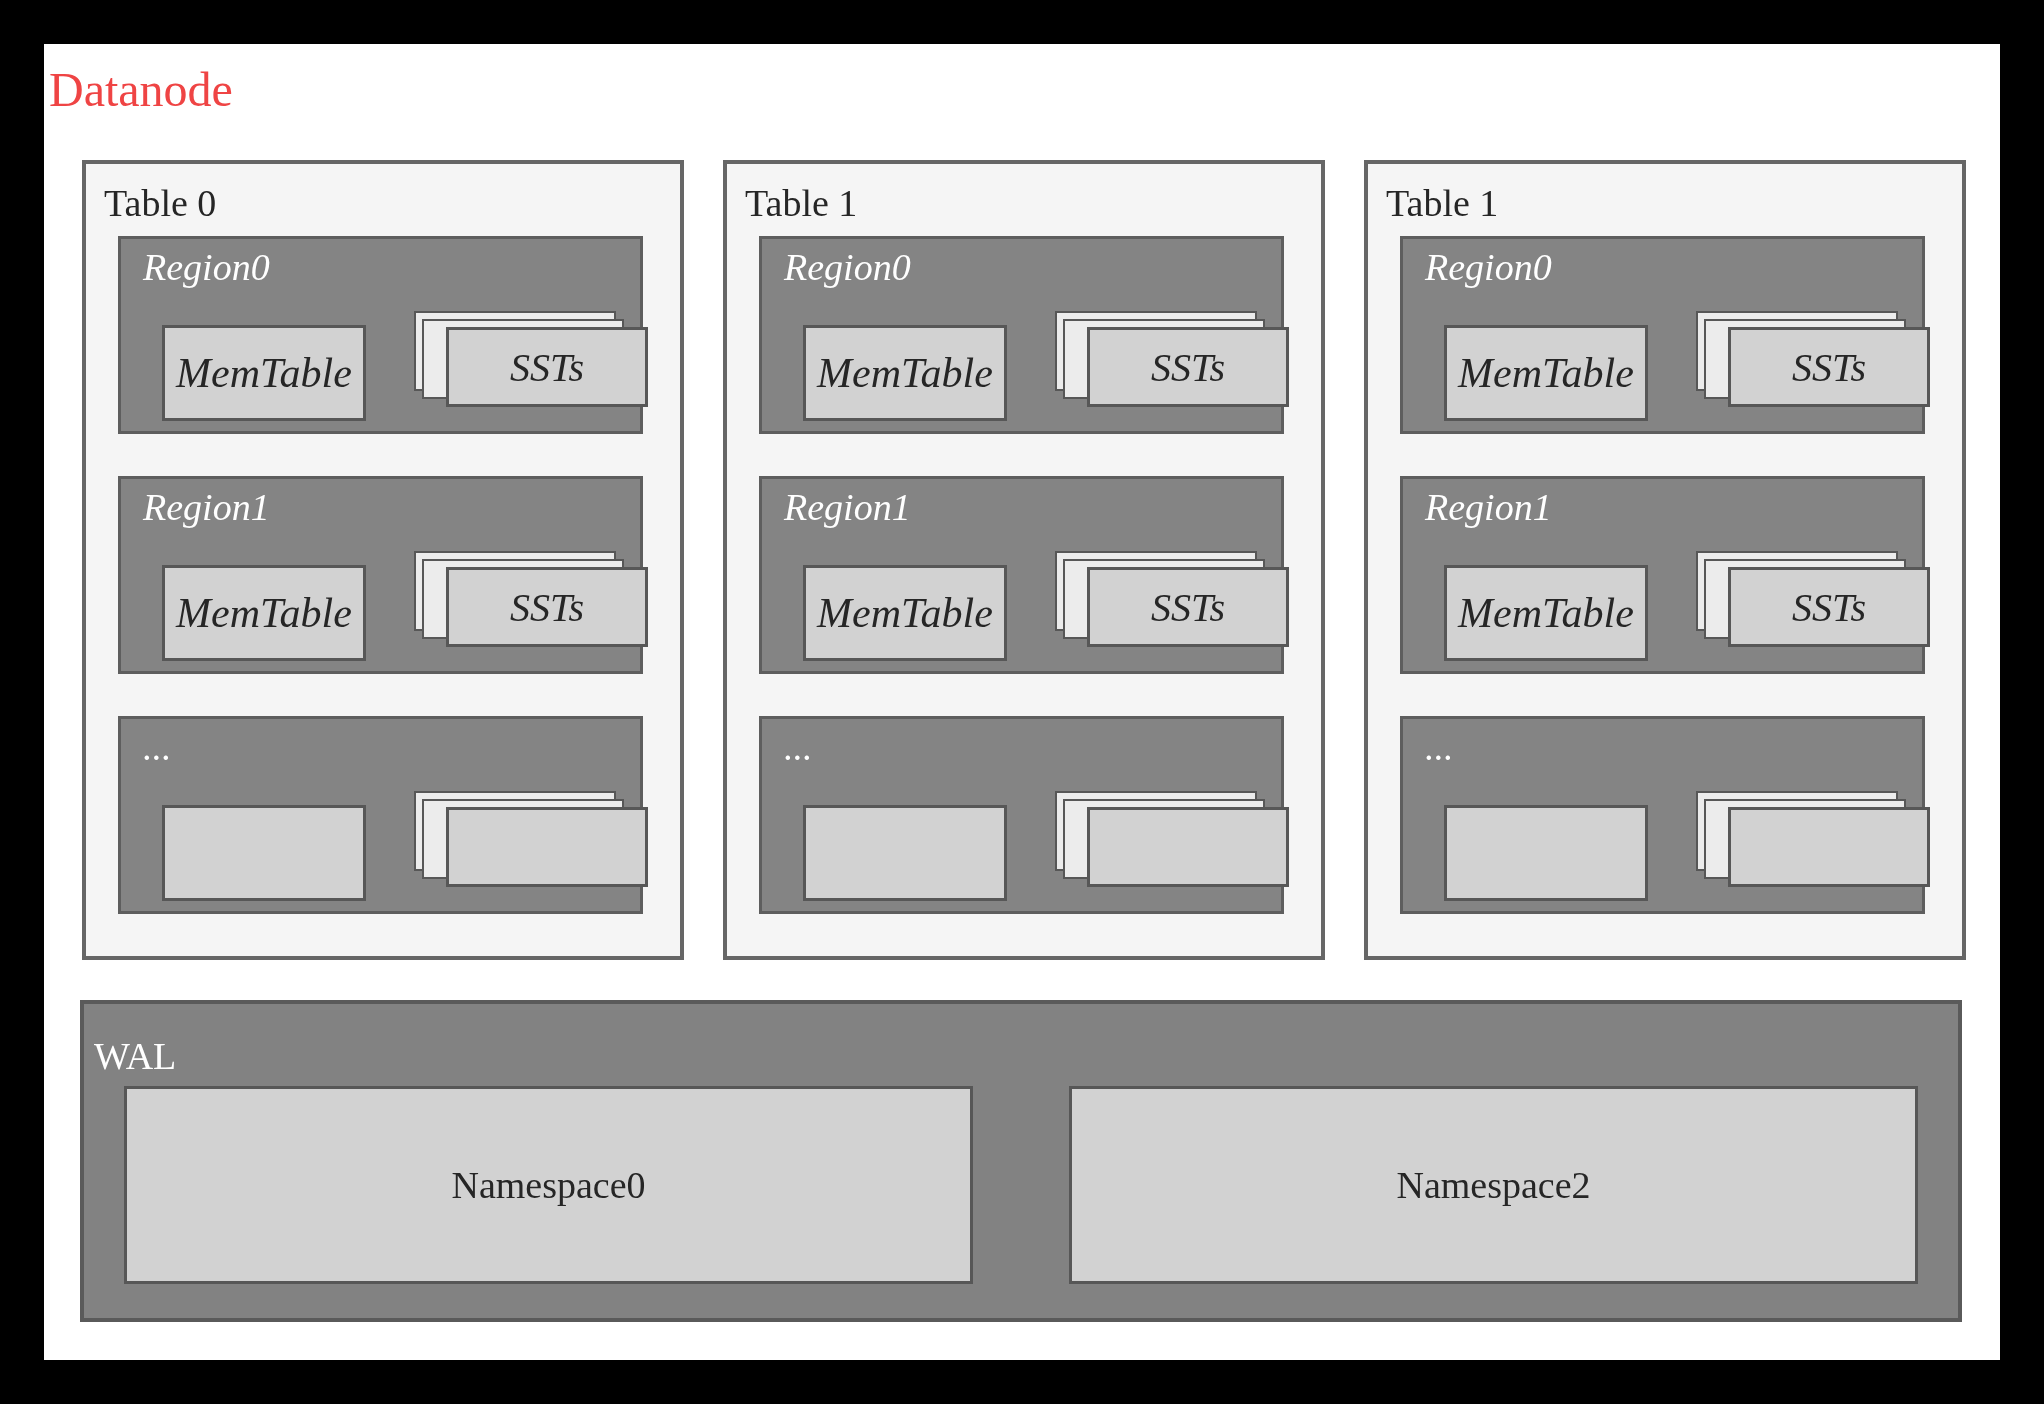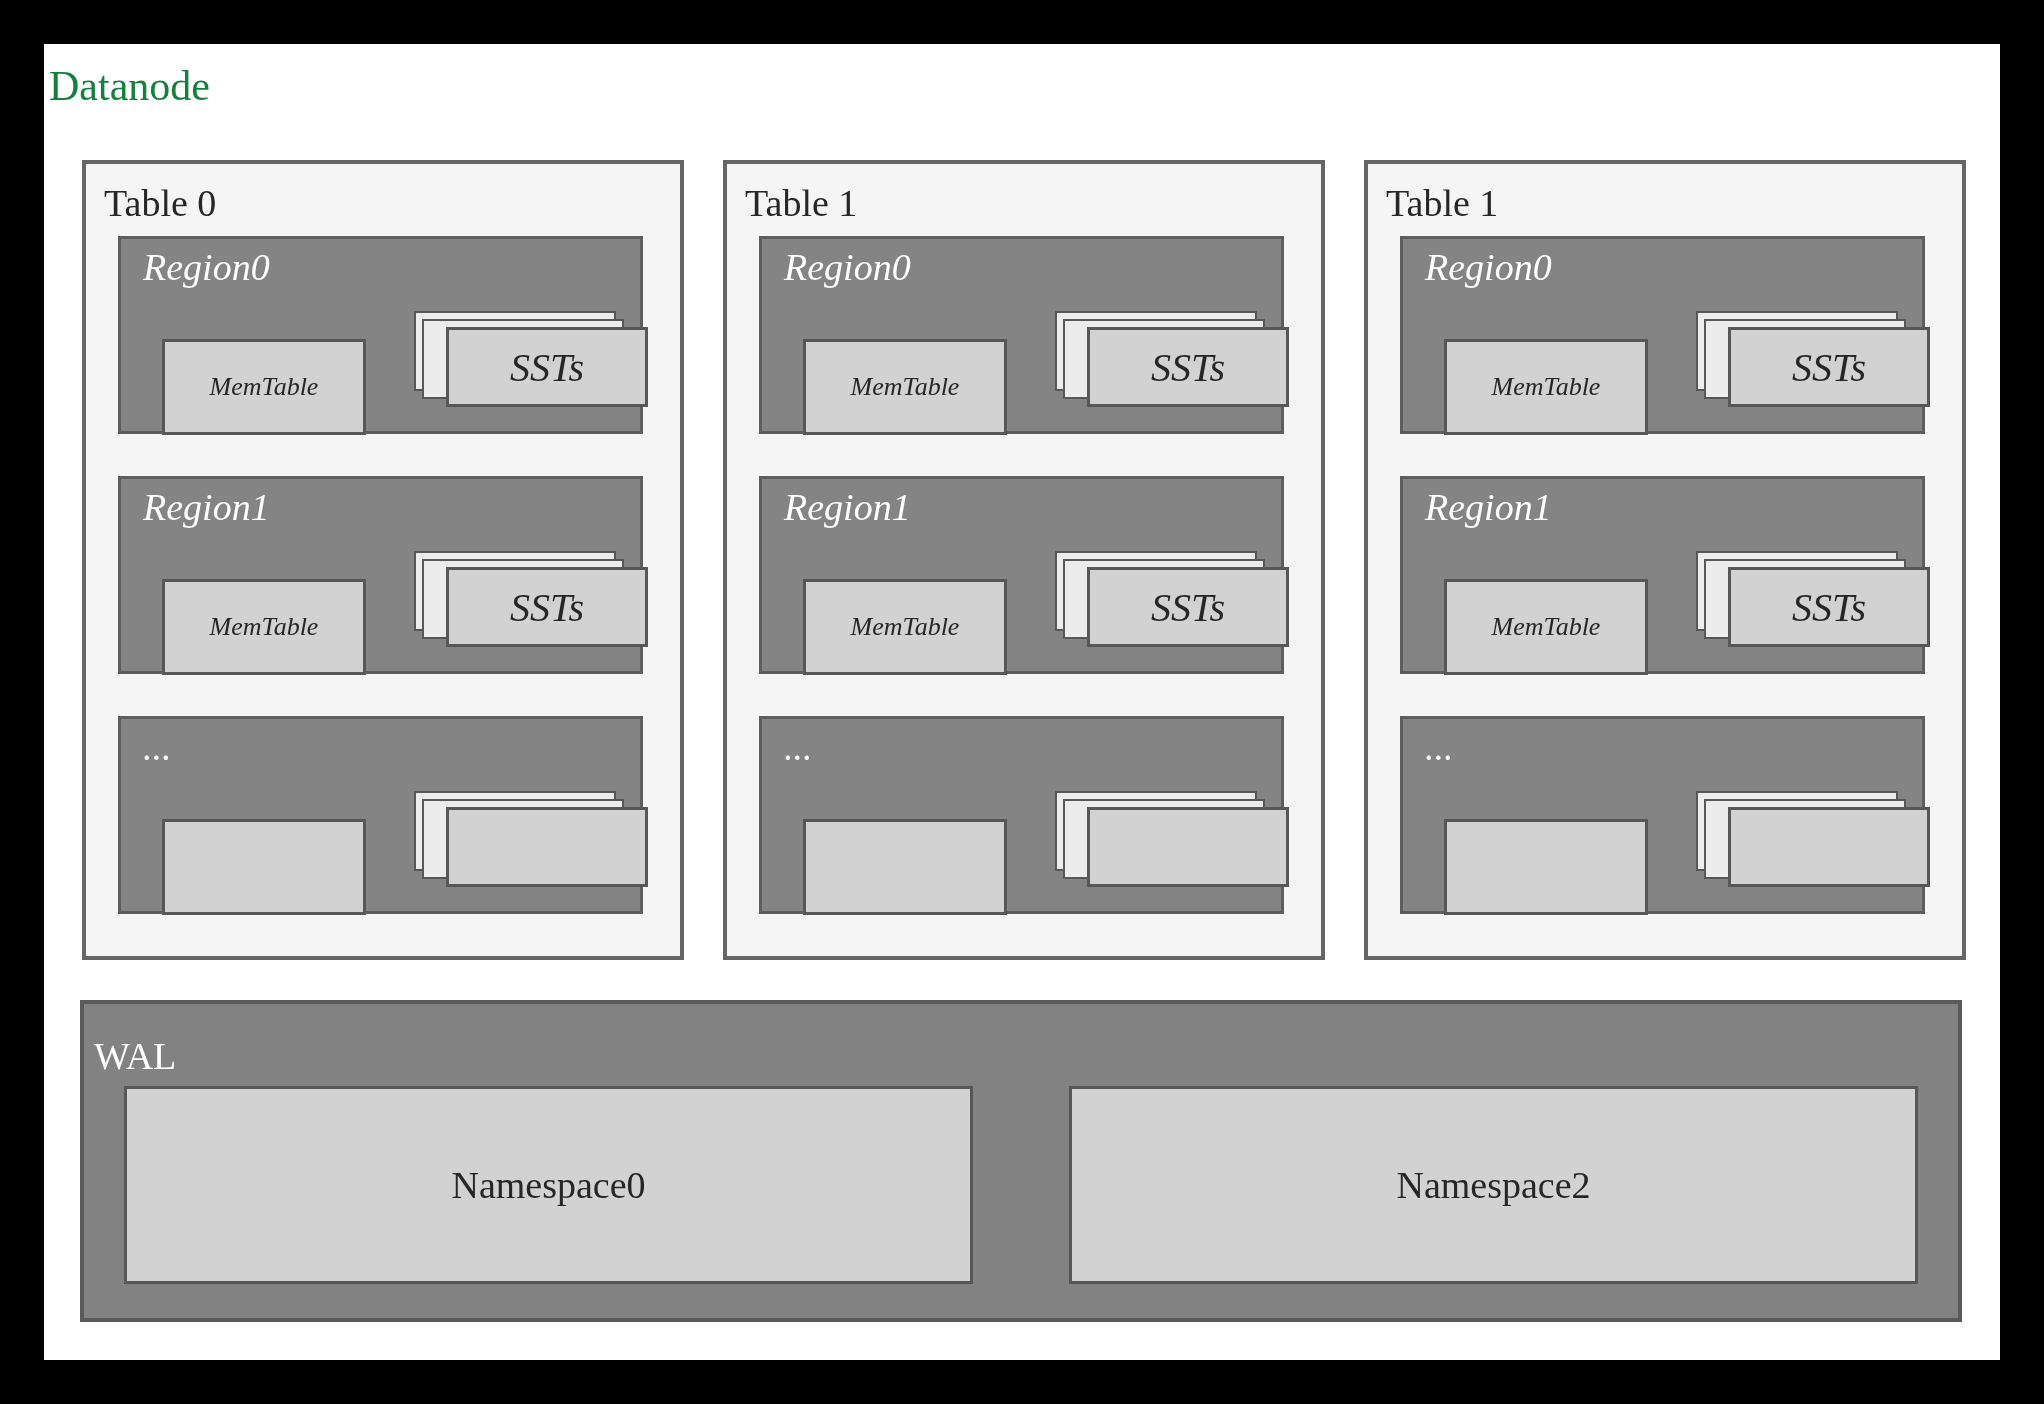--- a/index.html
+++ b/index.html
@@ -29,22 +29,22 @@
   }
   .panel {
     position: absolute;
     left: 44px; top: 44px;
     width: 1956px; height: 1316px;
     background: var(--panel);
   }
   .datanode-title {
     position: absolute;
     left: 5px; top: 18px;
-    font-size: 42px;
-    color: #15803d;
+    font-size: 48px;
+    color: #ef4444;
     white-space: nowrap;
   }
   .tables-row {
     position: absolute;
     left: 38px; top: 116px;
     display: flex;
     gap: 39px;
   }
   .table-box {
     width: 602px; height: 800px;
@@ -72,26 +72,26 @@
   .region:last-child { margin-bottom: 0; }
   .region-label {
     position: absolute;
     left: 22px; top: 6px;
     font-size: 38px;
     color: var(--text_light);
     white-space: nowrap;
   }
   .mem-box {
     position: absolute;
-    left: 41px; top: 100px;
+    left: 41px; top: 86px;
     width: 204px; height: 96px;
     background: var(--box_fill);
     border: 3px solid var(--box_border);
     display: flex; align-items: center; justify-content: center;
-    font-size: 26px;
+    font-size: 42px;
     color: var(--text_dark);
   }
   .ssts-stack {
     position: absolute;
     left: 293px; top: 72px;
     width: 222px; height: 116px;
   }
   .ssts-layer {
     position: absolute;
     width: 202px; height: 80px;

